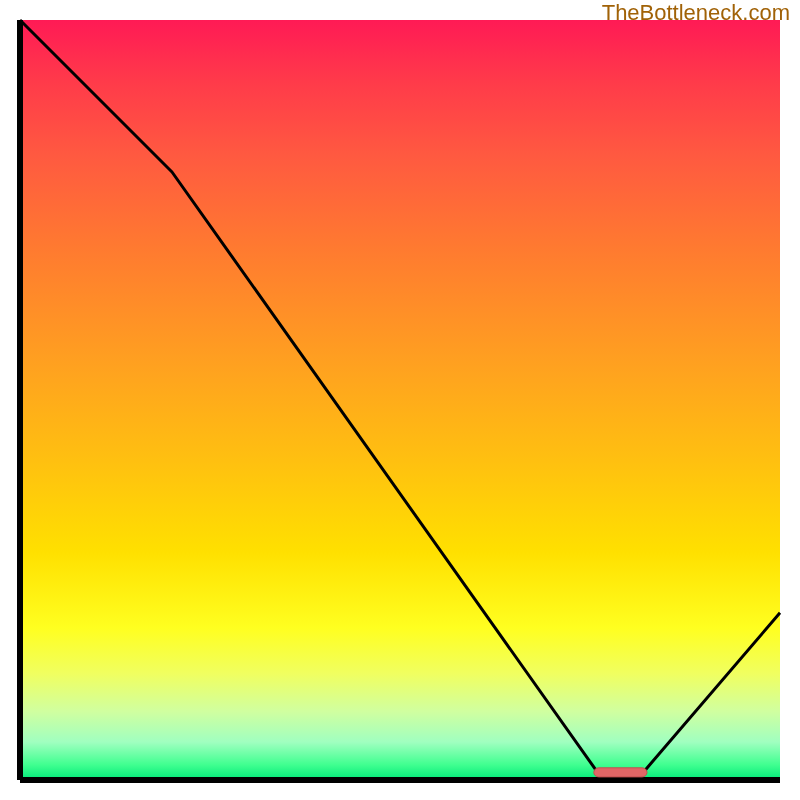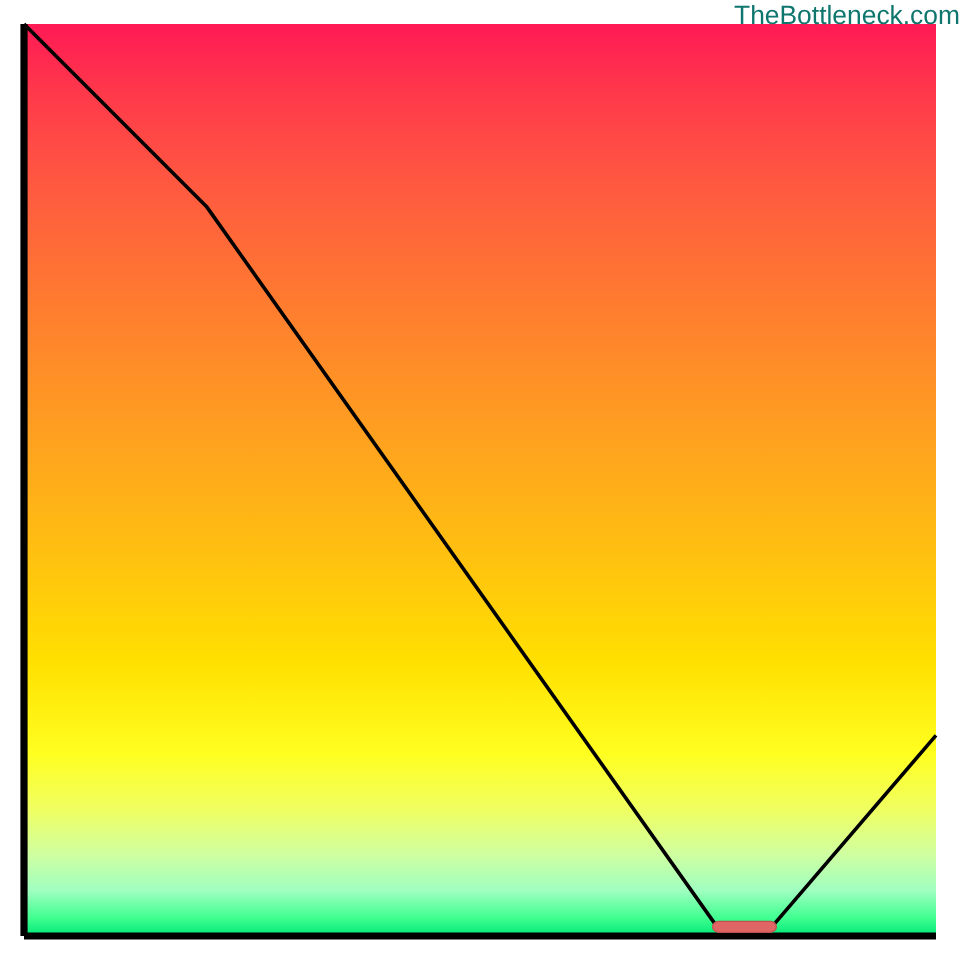--- a/index.html
+++ b/index.html
@@ -57,22 +57,22 @@
     stroke-linejoin: round;
   }
   .marker {
     fill: #e06666;
     stroke: #c05050;
     stroke-width: 1;
   }
   .watermark {
     position: absolute;
     top: 0px;
-    right: 0;
-    color: #0f766e;
+    right: 10px;
+    color: #a16207;
     font-size: 22px;
     font-weight: 500;
   }
 </style>
 </head>
 <body>
 
 <div class="chart-container">
 
   <div class="plot-area"></div>

